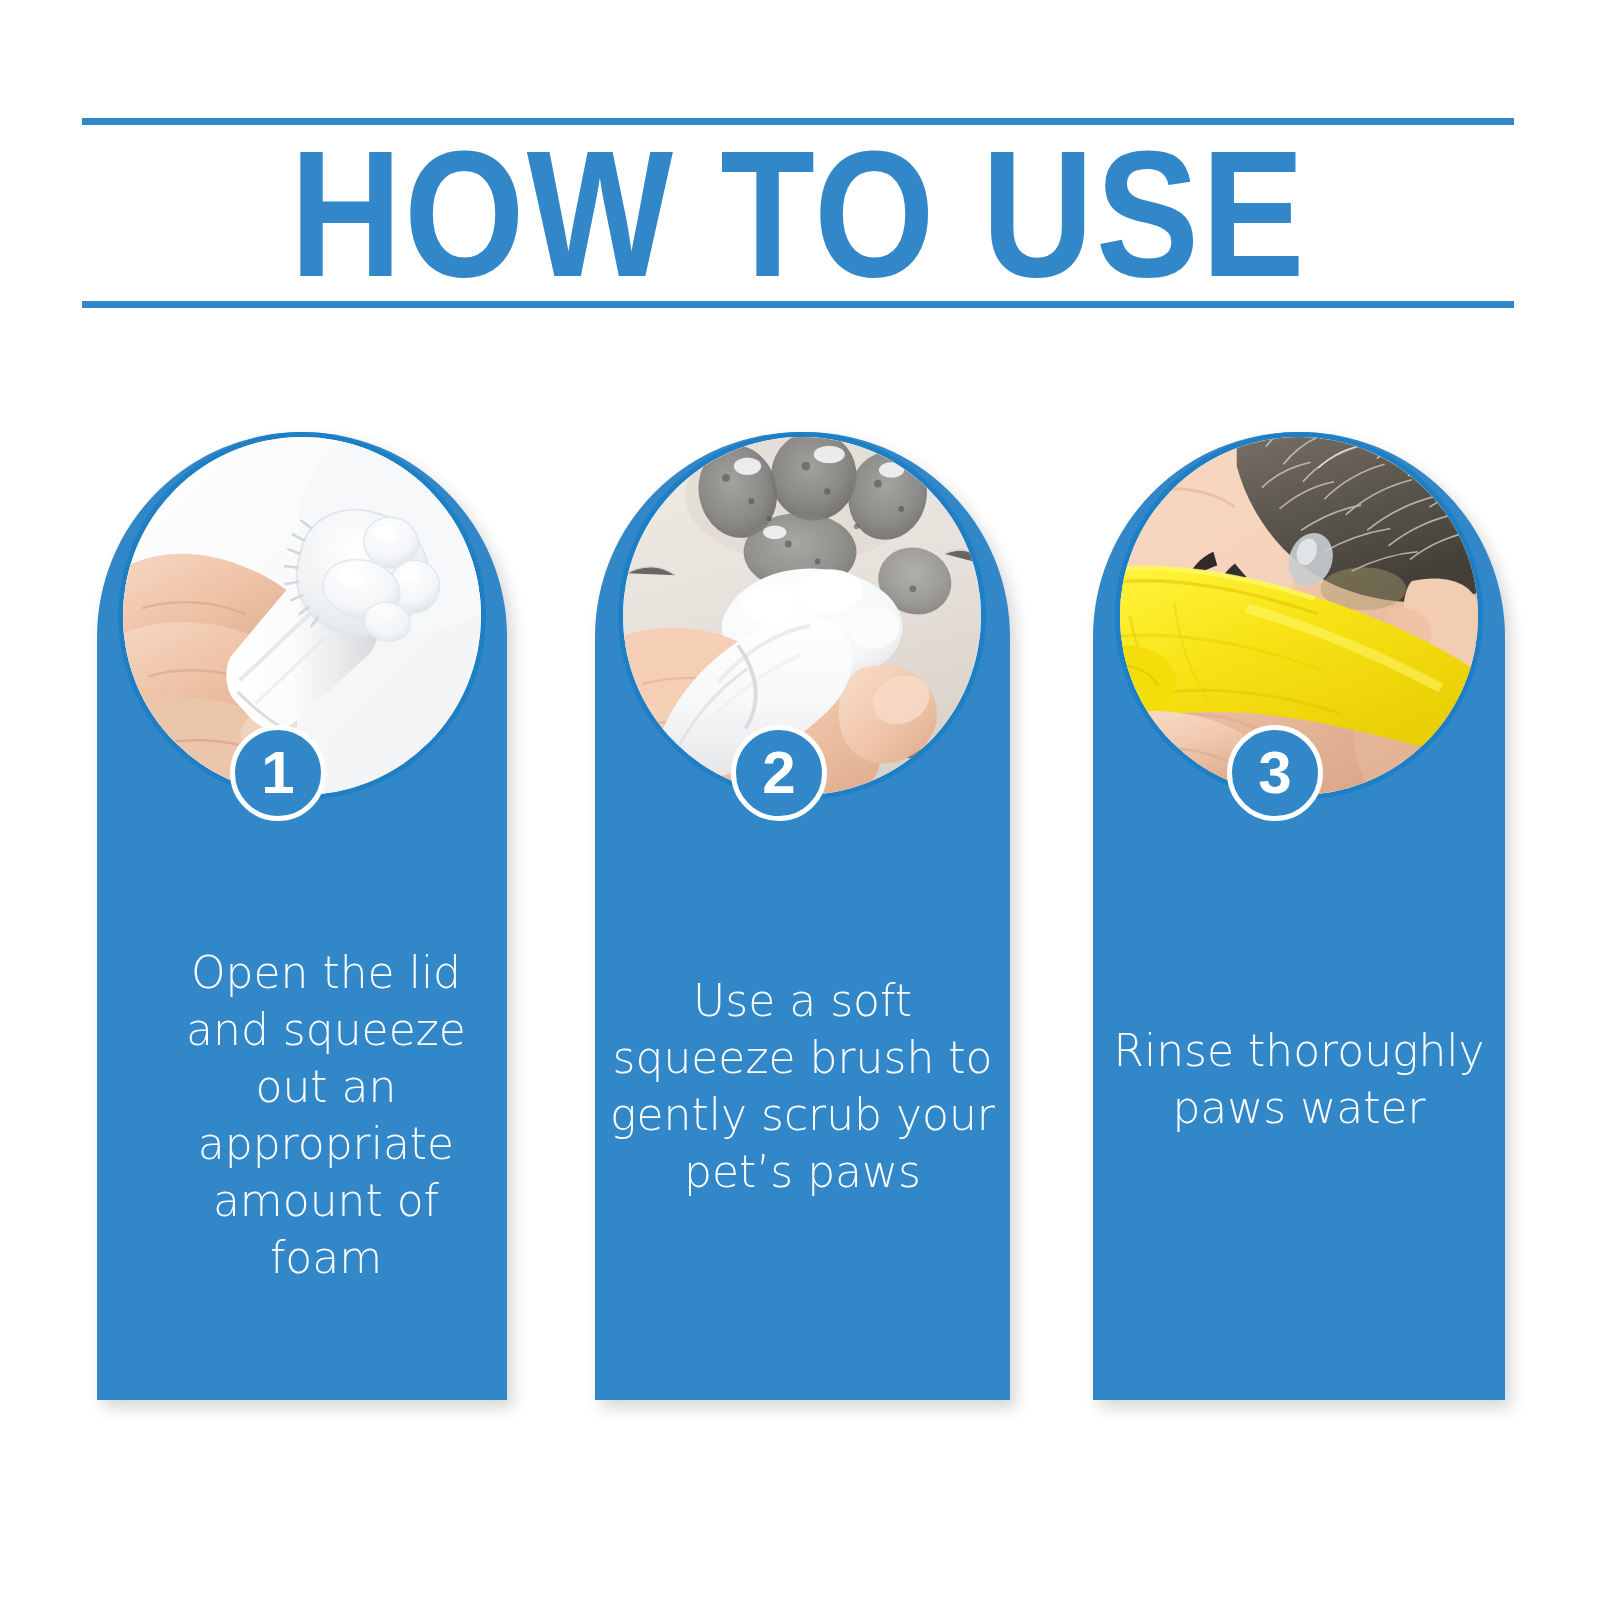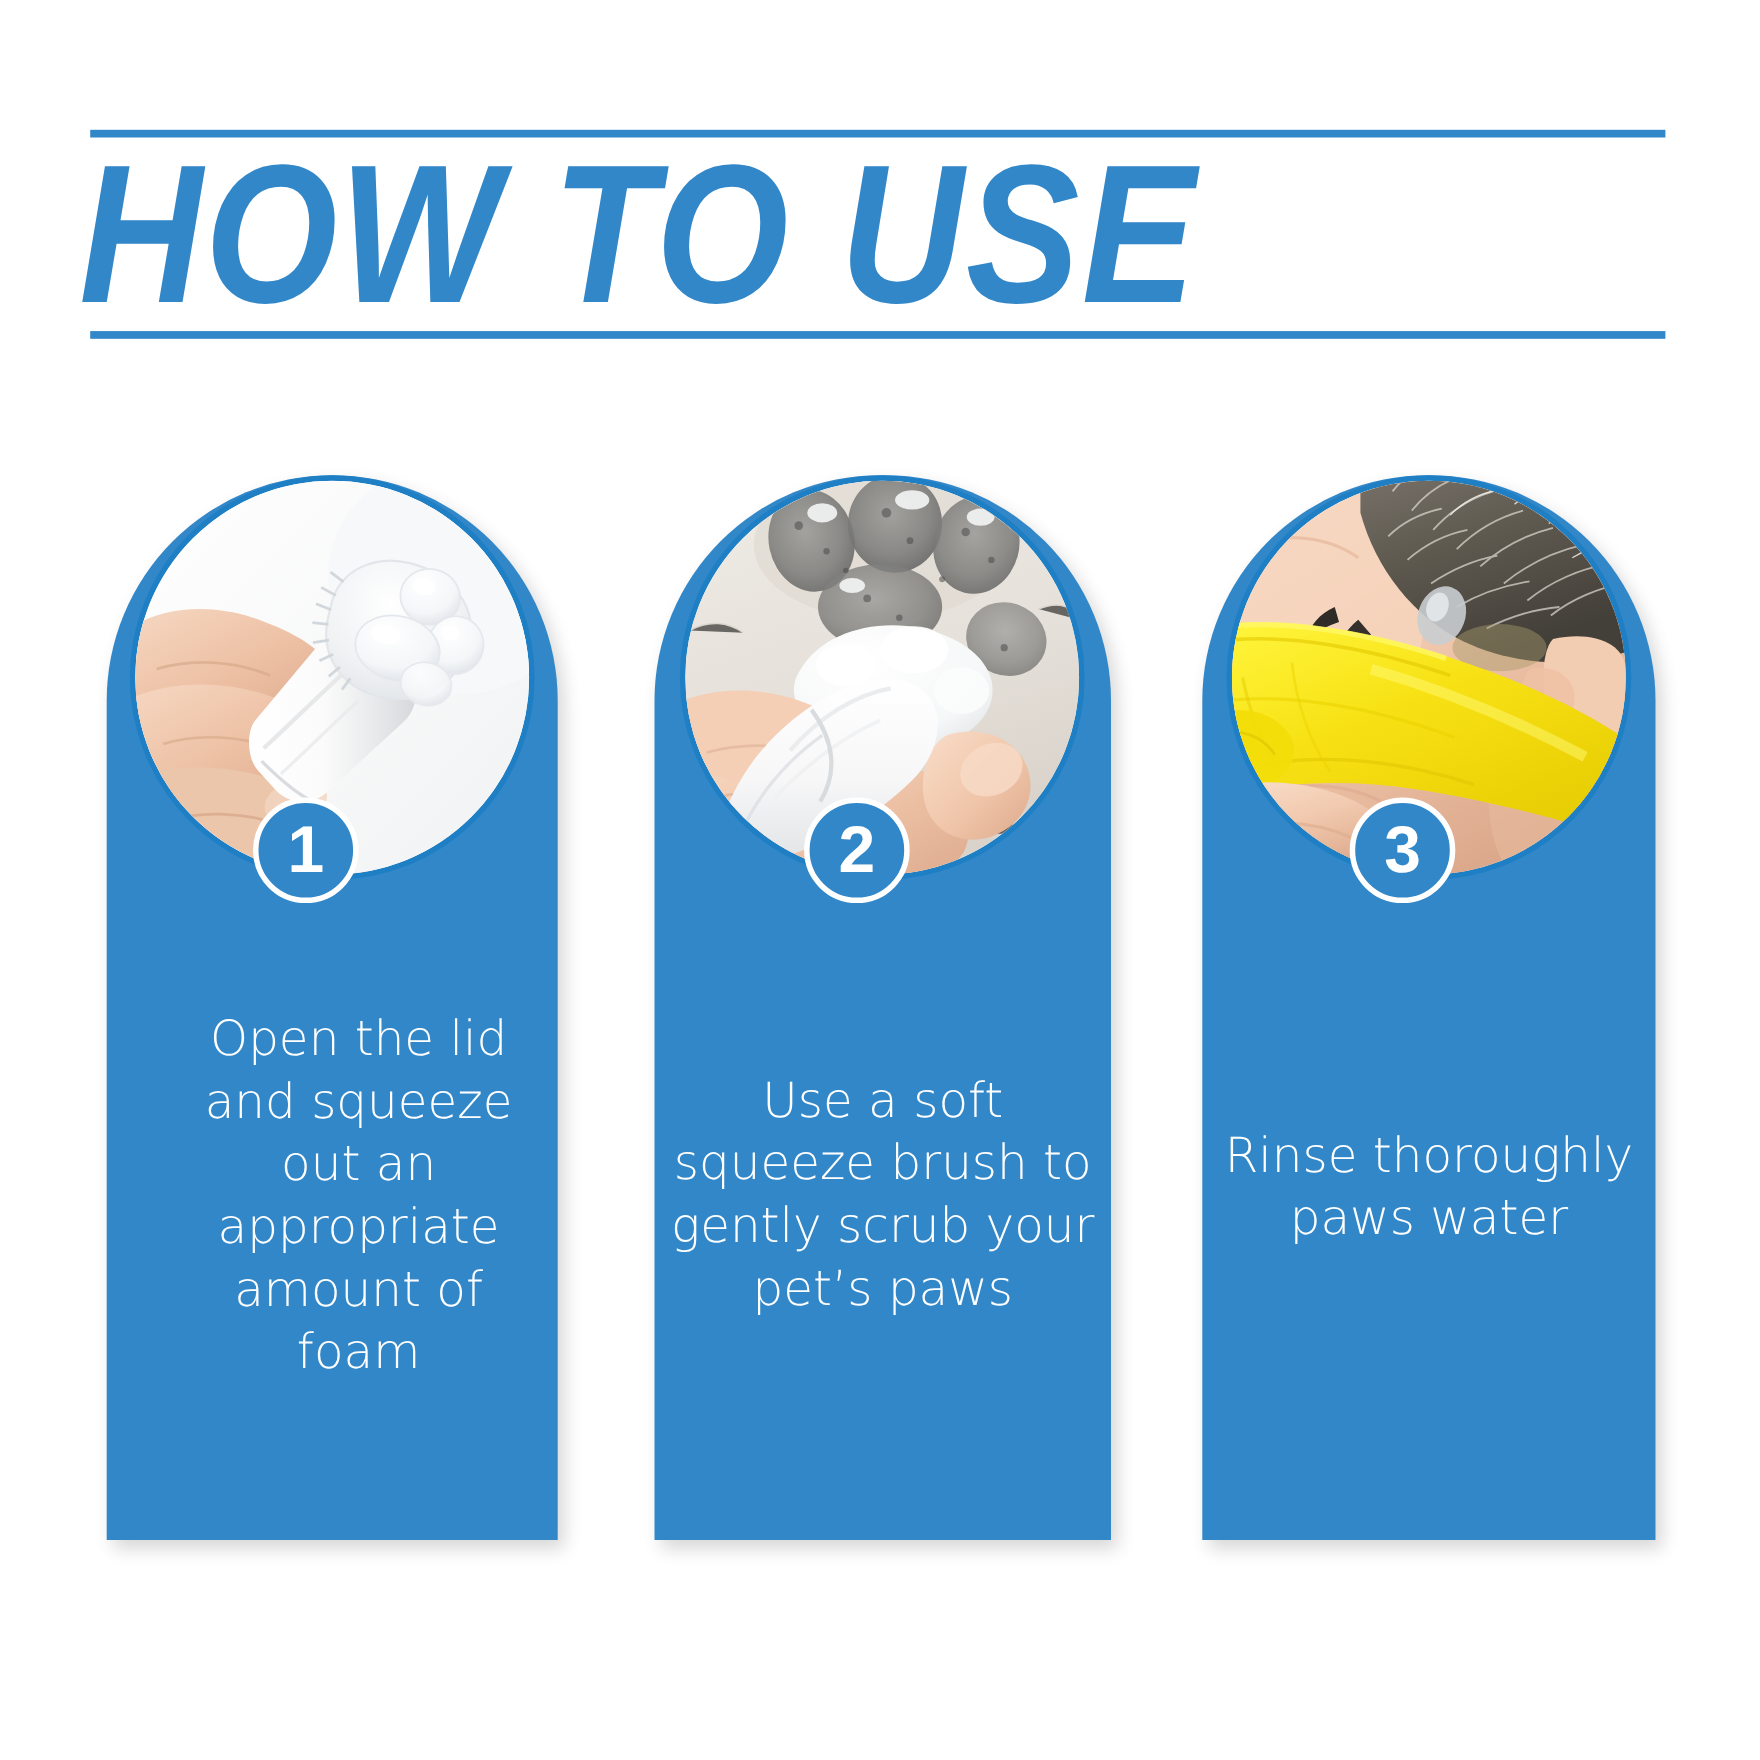--- a/index.html
+++ b/index.html
@@ -22,29 +22,29 @@
     left:0; width:100%;
     height:7px;
     background:#3287c9;
   }
   .rule.top{top:0;}
   .rule.bottom{bottom:0;}
   .title{
     position:absolute;
     left:0; right:0; top:50%;
     transform:translateY(-50%);
+    text-align:center;
     color:#3287c9;
     font-family:"Liberation Sans Narrow","Liberation Sans",sans-serif;
     font-weight:bold;
     font-size:152px;
     line-height:150px;
     letter-spacing:2px;
     transform-origin:center;
     white-space:nowrap;
-    font-style:italic;
   }
   .title-inner{
     display:inline-block;
     transform:scaleX(1.02) scaleY(1.18);
     transform-origin:center;
   }
 
   
   .cards{
     position:absolute;
@@ -99,21 +99,21 @@
     font-weight:300;
     font-family:"DejaVu Sans","Liberation Sans",sans-serif;
     letter-spacing:0px;
   }
 
   
   #card1{ left:97px;  top:432px; width:410px; }
   #card1 .panel{ height:968px; }
   #card1 .photo-wrap{ left:21px; top:0px; width:368px; height:368px; }
   #card1 .badge{ left:133px; top:293px; }
-  #card1 .caption{ top:484px;margin-left:48px; }
+  #card1 .caption{ top:512px;margin-left:48px; }
 
   #card2{ left:595px; top:432px; width:415px; }
   #card2 .panel{ height:968px; }
   #card2 .photo-wrap{ left:23px; top:0px; width:368px; height:368px; }
   #card2 .badge{ left:136px; top:293px; }
   #card2 .caption{ top:540px; }
 
   #card3{ left:1093px; top:432px; width:412px; }
   #card3 .panel{ height:968px; }
   #card3 .photo-wrap{ left:22px; top:0px; width:368px; height:368px; }

